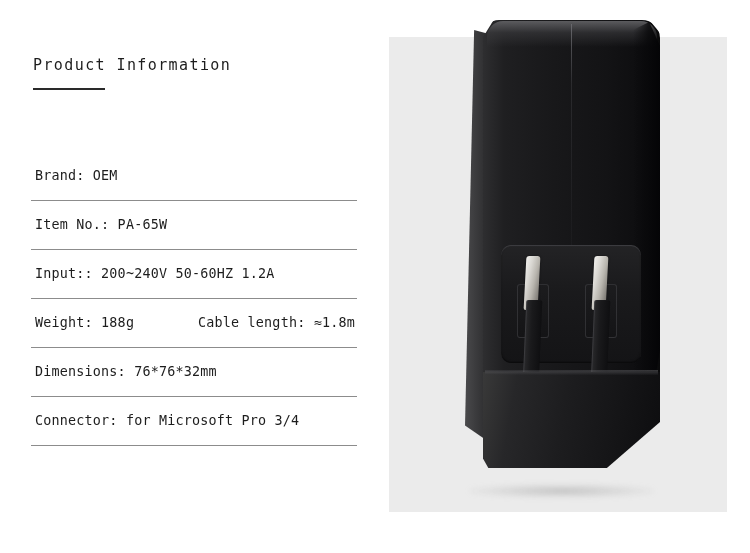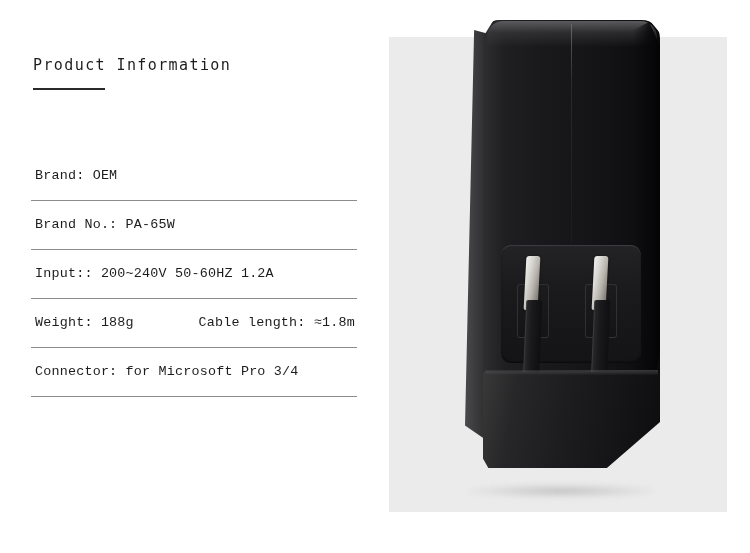--- a/index.html
+++ b/index.html
@@ -47,21 +47,20 @@
     position: absolute;
     left: 31px;
     top: 152px;
     width: 326px;
   }
   .spec-row {
     position: relative;
     height: 49px;
     border-bottom: 1px solid #8c8c8c;
     box-sizing: border-box;
-    font-family: Liberation Mono, monospace;
   }
   .spec-row .cells {
     position: absolute;
     left: 4px;
     right: 2px;
     top: 0;
     bottom: 1px;
     display: flex;
     align-items: center;
     justify-content: space-between;
@@ -314,40 +313,46 @@
 
     <div class="spec-row">
       <div class="cells">
         <span class="spec-main">Brand: OEM</span>
 
       </div>
     </div>
 
     <div class="spec-row">
       <div class="cells">
-        <span class="spec-main">Brand No.: PA-65W</span>
+        <span class="spec-main">Item No.: PA-65W</span>
 
       </div>
     </div>
 
     <div class="spec-row">
       <div class="cells">
         <span class="spec-main">Input:: 200~240V 50-60HZ 1.2A</span>
 
       </div>
     </div>
 
 
     <div class="spec-row">
       <div class="cells">
         <span class="spec-main">Weight: 188g</span>
         <span class="spec-aux">Cable length: ≈1.8m</span>
       </div>
     </div>
 
+    <div class="spec-row">
+      <div class="cells">
+        <span class="spec-main">Dimensions: 76*76*32mm</span>
+
+      </div>
+    </div>
 
     <div class="spec-row">
       <div class="cells">
         <span class="spec-main">Connector: for Microsoft Pro 3/4</span>
 
       </div>
     </div>
 
   </div>
 </div>

